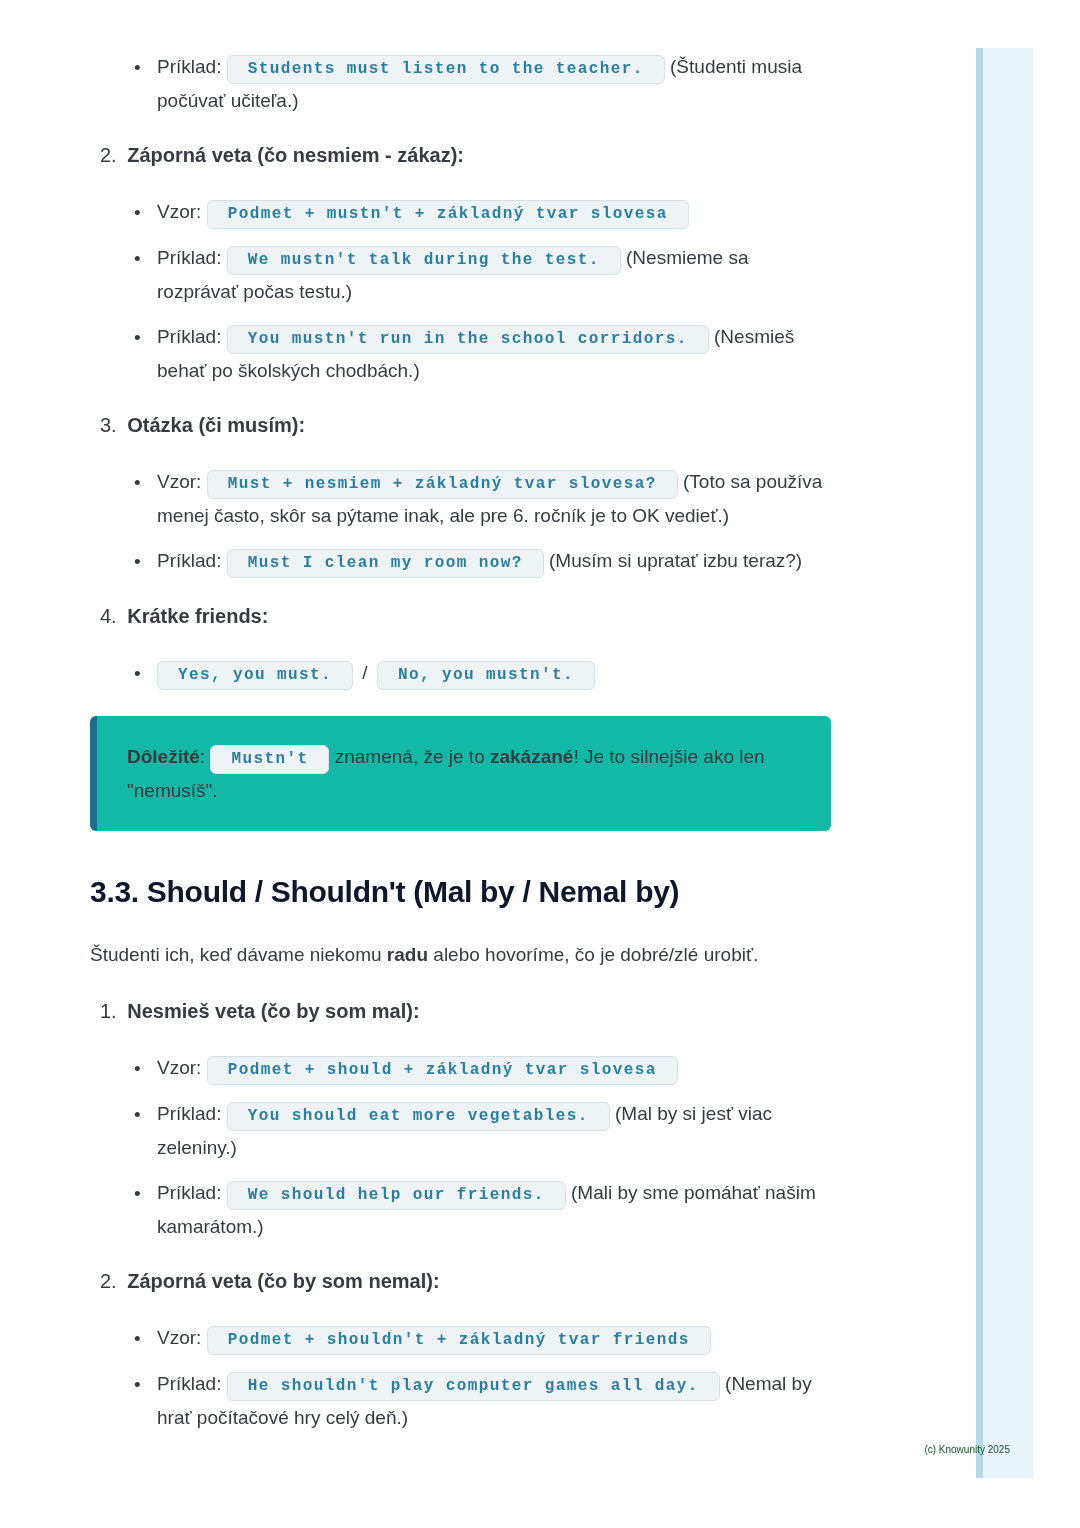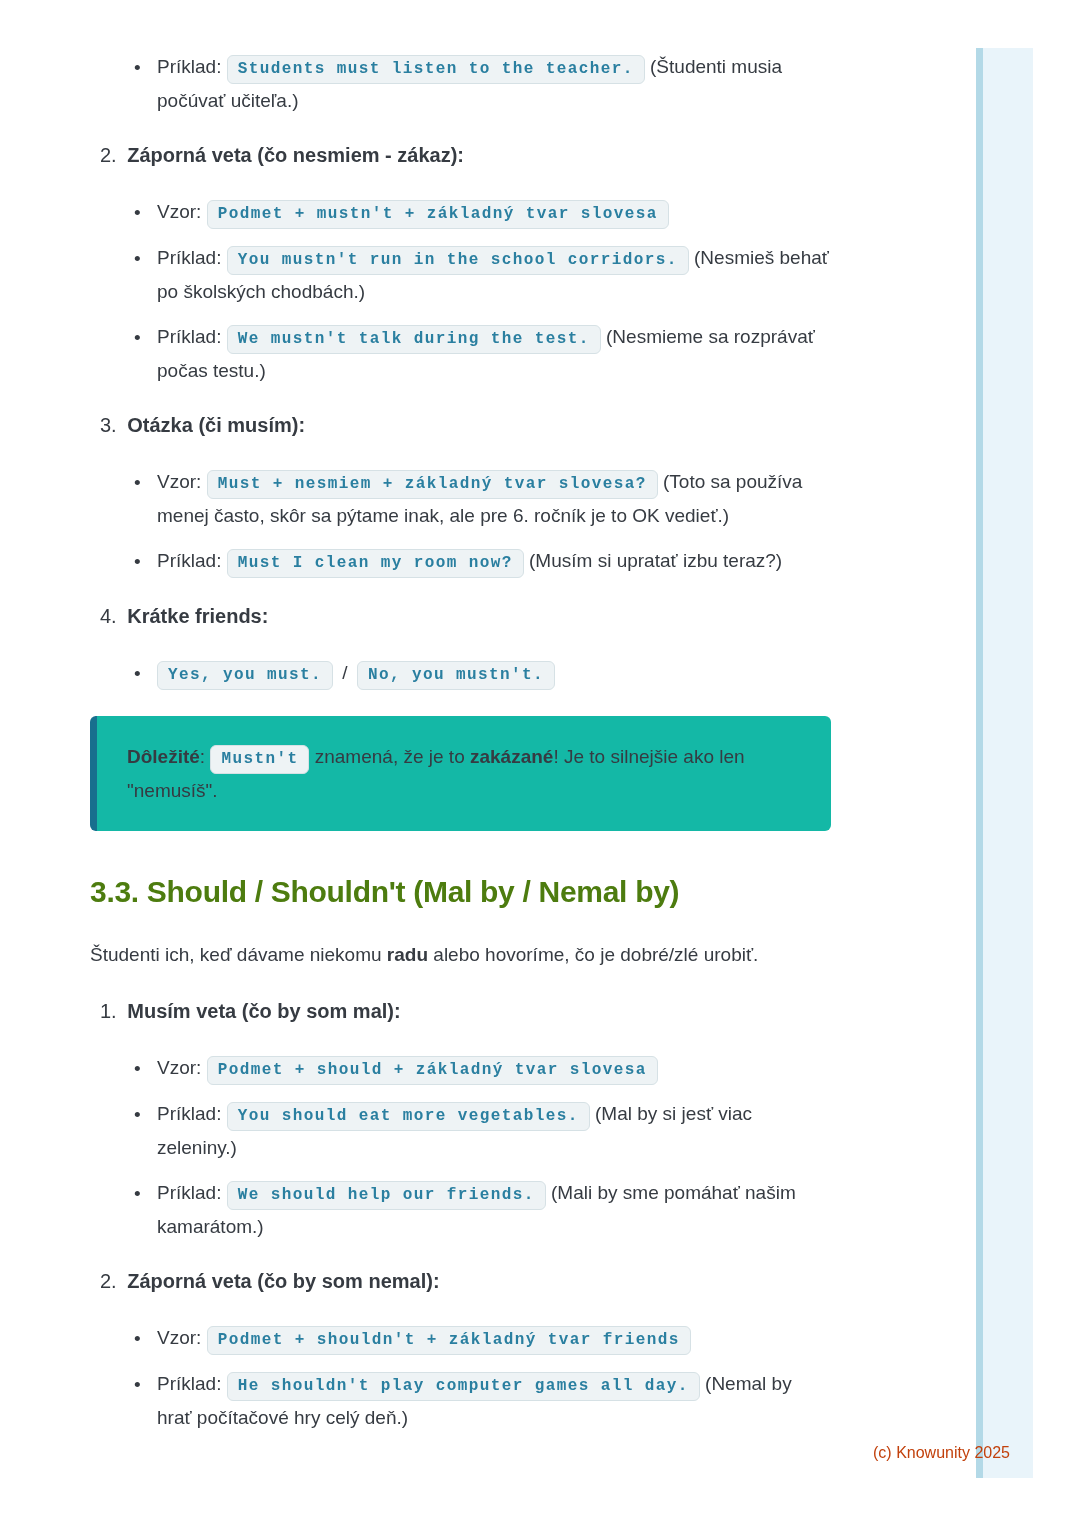--- a/index.html
+++ b/index.html
@@ -28,43 +28,43 @@
   .numh .num { font-weight: normal; }
   .numh .ttl { font-weight: bold; margin-left: 5px; text-align: right; }
   .chip {
     display: inline-block;
     font-family: "Liberation Mono", "DejaVu Sans Mono", monospace;
     font-size: 16px; font-weight: bold; letter-spacing: 1.4px;
     color: #2a7fa0;
     background: #eef3f5;
     border: 1px solid #d6e1e5;
     border-radius: 6px;
-    padding: 3px 10px;
+    padding: 3px 20px;
     line-height: 21px;
     white-space: nowrap;
   }
   .sep { margin: 0 4px; }
   .callout {
     margin: 26px 0 40px;
     background: #14b8a6;
     border-left: 7px solid #186f8e;
     border-radius: 6px;
     padding: 24px 30px;
   }
   .callout p { margin: 0; }
   .h2c {
-    color: #4d7c0f;
+    color: #0f172a;
     font-size: 30px; line-height: 37px;
     font-weight: bold; letter-spacing: -0.3px;
     margin: 42px 0 28px; padding: 0;
   }
   .intro { text-align: justify; margin: 0 0 26px; }
   .footer-credit {
     position: absolute; top: 1444px; right: 70px;
-    font-size: 16px; color: #c2410c; z-index: 2;
+    font-size: 10px; color: #14532d; z-index: 2;
   }
   .strip {
     position: absolute; left: 976px; top: 48px;
     width: 57px; height: 1430px;
     background: #e9f4fa;
     border-left: 7px solid #b3d9e7;
     z-index: 1;
   }
 </style>
 </head>
@@ -86,27 +86,27 @@
   </div>
 
   <ul class="blist">
     <li>
       <span>Vzor:</span>
       <span class="chip">Podmet + mustn't + základný tvar slovesa</span>
       <span></span>
     </li>
     <li>
       <span>Príklad:</span>
-      <span class="chip">You mustn't run in the school corridors.</span>
-      <span>(Nesmieš behať po školských chodbách.)</span>
+      <span class="chip">We mustn't talk during the test.</span>
+      <span>(Nesmieme sa rozprávať počas testu.)</span>
     </li>
     <li>
       <span>Príklad:</span>
-      <span class="chip">We mustn't talk during the test.</span>
-      <span>(Nesmieme sa rozprávať počas testu.)</span>
+      <span class="chip">You mustn't run in the school corridors.</span>
+      <span>(Nesmieš behať po školských chodbách.)</span>
     </li>
   </ul>
 
   <div class="numh">
     <span class="num">3.</span>
     <span class="ttl">Otázka (či musím):</span>
   </div>
 
   <ul class="blist">
     <li>
@@ -144,21 +144,21 @@
   <h1 class="h2c">3.3. Should / Shouldn't (Mal by / Nemal by)</h1>
 
   <p class="intro">
     <span>Študenti ich, keď dávame niekomu</span>
     <strong>radu</strong>
     <span>alebo hovoríme, čo je dobré/zlé urobiť.</span>
   </p>
 
   <div class="numh">
     <span class="num">1.</span>
-    <span class="ttl">Musím veta (čo by som mal):</span>
+    <span class="ttl">Nesmieš veta (čo by som mal):</span>
   </div>
 
   <ul class="blist">
     <li>
       <span>Vzor:</span>
       <span class="chip">Podmet + should + základný tvar slovesa</span>
       <span></span>
     </li>
     <li>
       <span>Príklad:</span>

